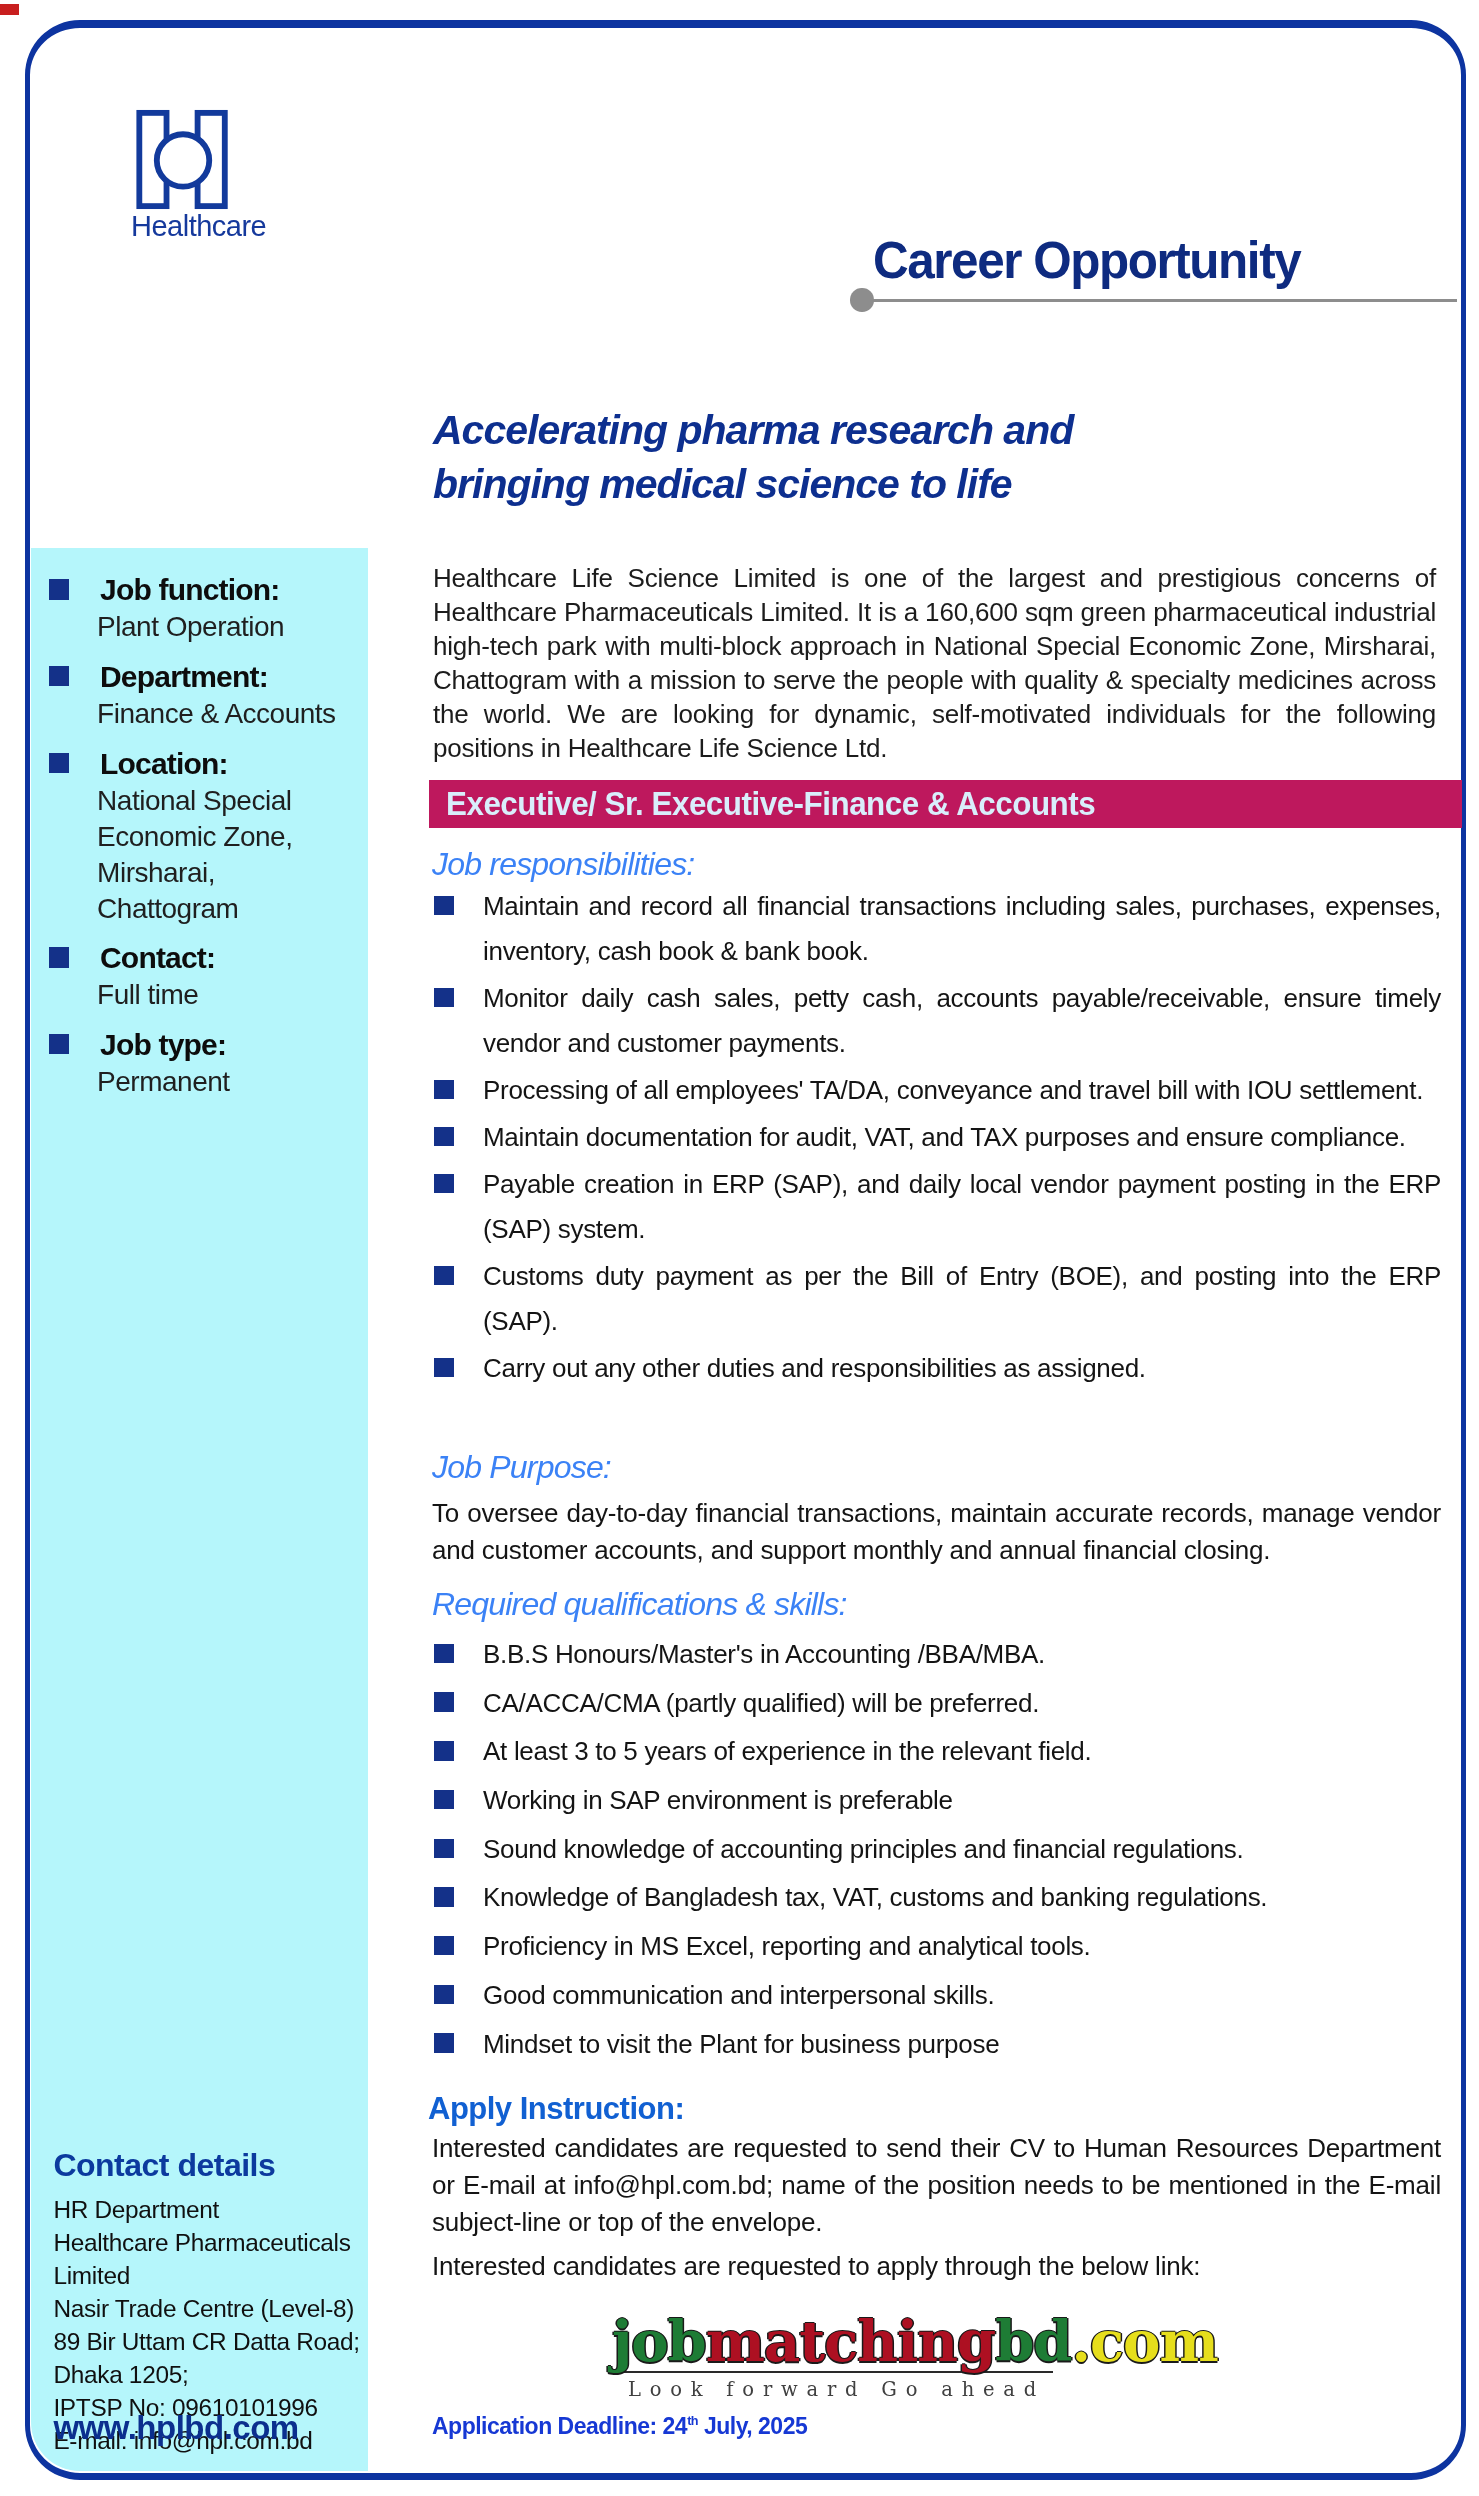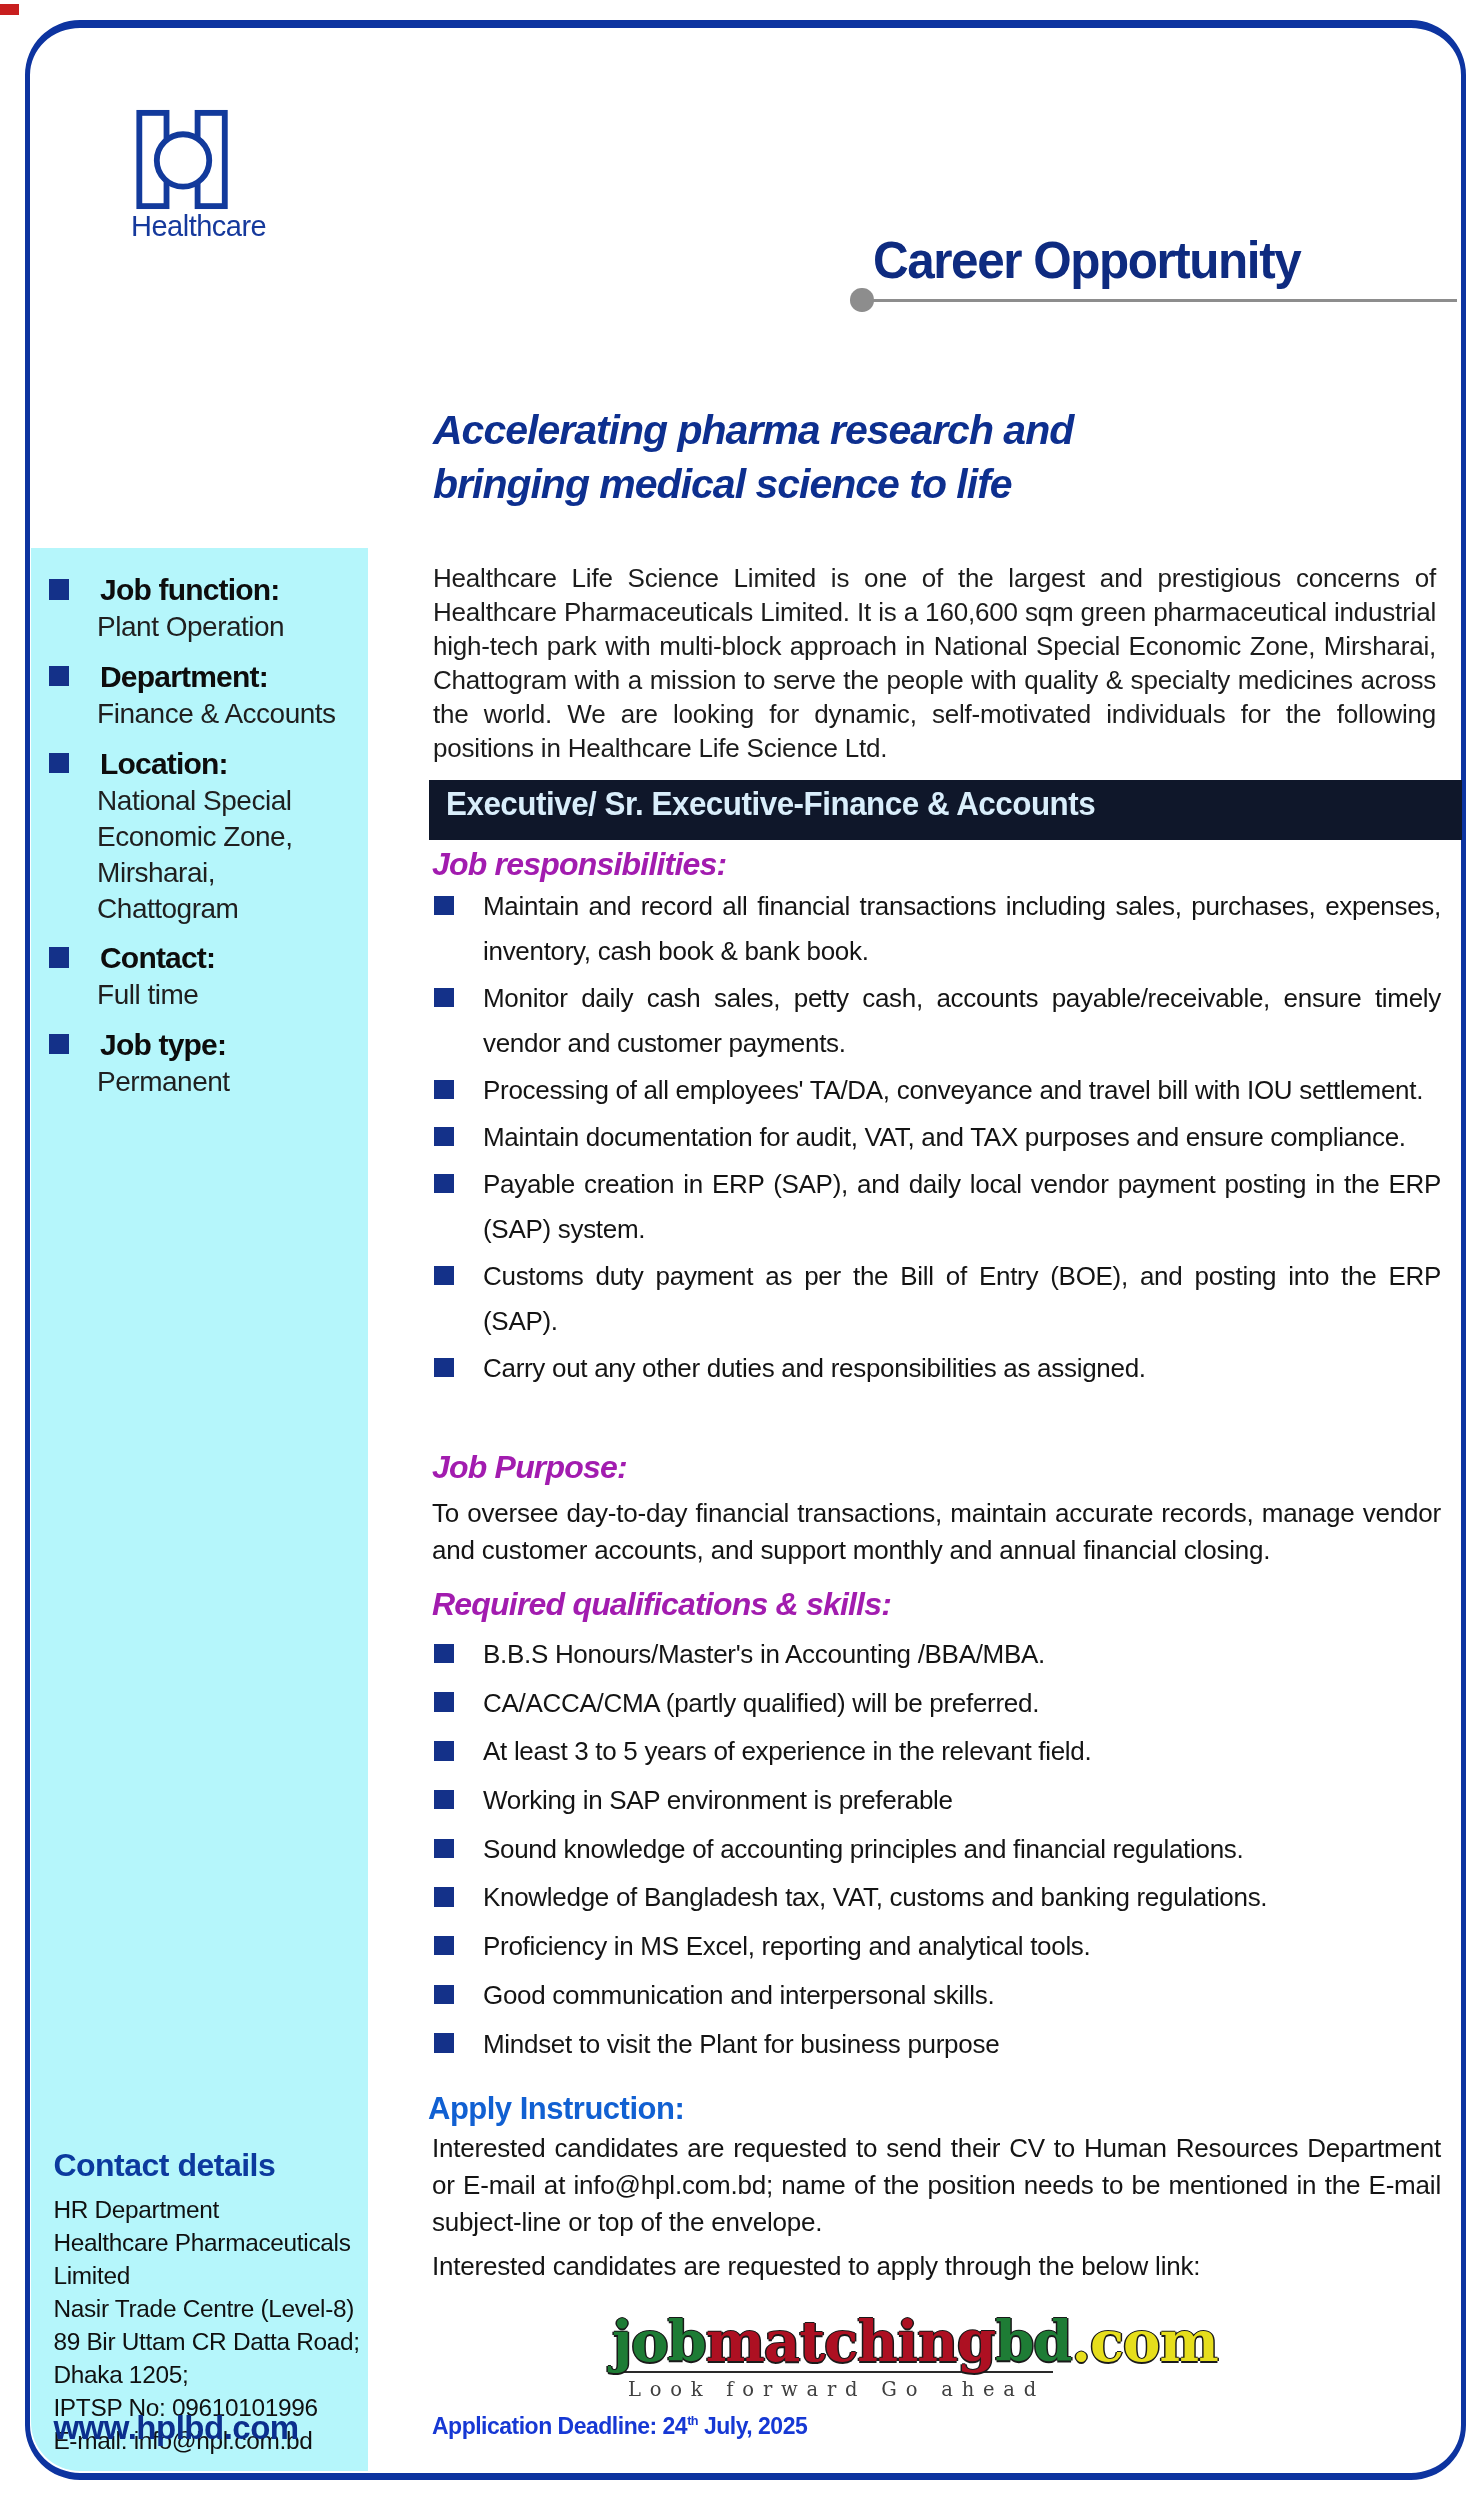--- a/index.html
+++ b/index.html
@@ -38,25 +38,25 @@
   .sq{position:absolute;width:20.5px;height:20.5px;background:#143189;}
   .meta-item .sq{left:17.6px;top:7.8px;}
   .meta-label{font-weight:bold;font-size:30px;line-height:38px;color:#0d0d0d;letter-spacing:-0.8px;}
   .meta-value{font-size:28px;line-height:36px;color:#1f1f1f;letter-spacing:-0.5px;white-space:pre-line;margin-left:-2.9px;}
   .contact{position:absolute;left:22.4px;top:1599px;width:341px;}
   .contact-heading{font-size:32px;font-weight:bold;color:#0c3a9e;letter-spacing:-0.5px;margin-bottom:8.8px;}
   .contact-line{font-size:24.4px;line-height:33px;color:#101010;letter-spacing:-0.3px;}
   .website{position:absolute;left:22.4px;top:1861px;font-size:33px;font-weight:bold;color:#0b2f8e;letter-spacing:-0.5px;}
 
   
-  .job-banner{position:absolute;left:429px;top:780px;width:1033px;height:60px;background:#0f172a;}
+  .job-banner{position:absolute;left:429px;top:780px;width:1033px;height:48px;background:#be185d;}
   .job-banner-text{display:inline-block;margin-left:16.6px;font-size:33px;line-height:48px;font-weight:bold;
         color:#d9eefb;letter-spacing:-0.5px;transform:scaleX(.95);transform-origin:left top;white-space:nowrap;}
-  .sec-heading{position:absolute;left:432px;font-size:32px;font-weight:bold;font-style:italic;
-        color:#a21caf;letter-spacing:-0.8px;}
+  .sec-heading{position:absolute;left:432px;font-size:32px;font-weight:normal;font-style:italic;
+        color:#3b82f6;letter-spacing:-0.8px;}
   .resp-list{position:absolute;left:432px;top:884px;width:1009px;}
   .b-row{position:relative;padding-left:51px;margin-bottom:2px;}
   .b-row .sq{left:2px;top:11.7px;width:19.5px;height:19.5px;}
   .b-text{margin:0;font-size:26px;line-height:45px;text-align:justify;color:#141414;letter-spacing:-0.3px;}
   .qual-list{position:absolute;left:432px;top:1636px;width:1009px;}
   .qual-list .b-row{margin-bottom:11.7px;}
   .qual-list .sq{top:7.8px;}
   .qual-list .b-text{line-height:37px;}
   .purpose-text,.apply-text{position:absolute;left:432px;width:1009px;font-size:26px;line-height:37px;
         text-align:justify;color:#141414;letter-spacing:-0.2px;margin:0;}

